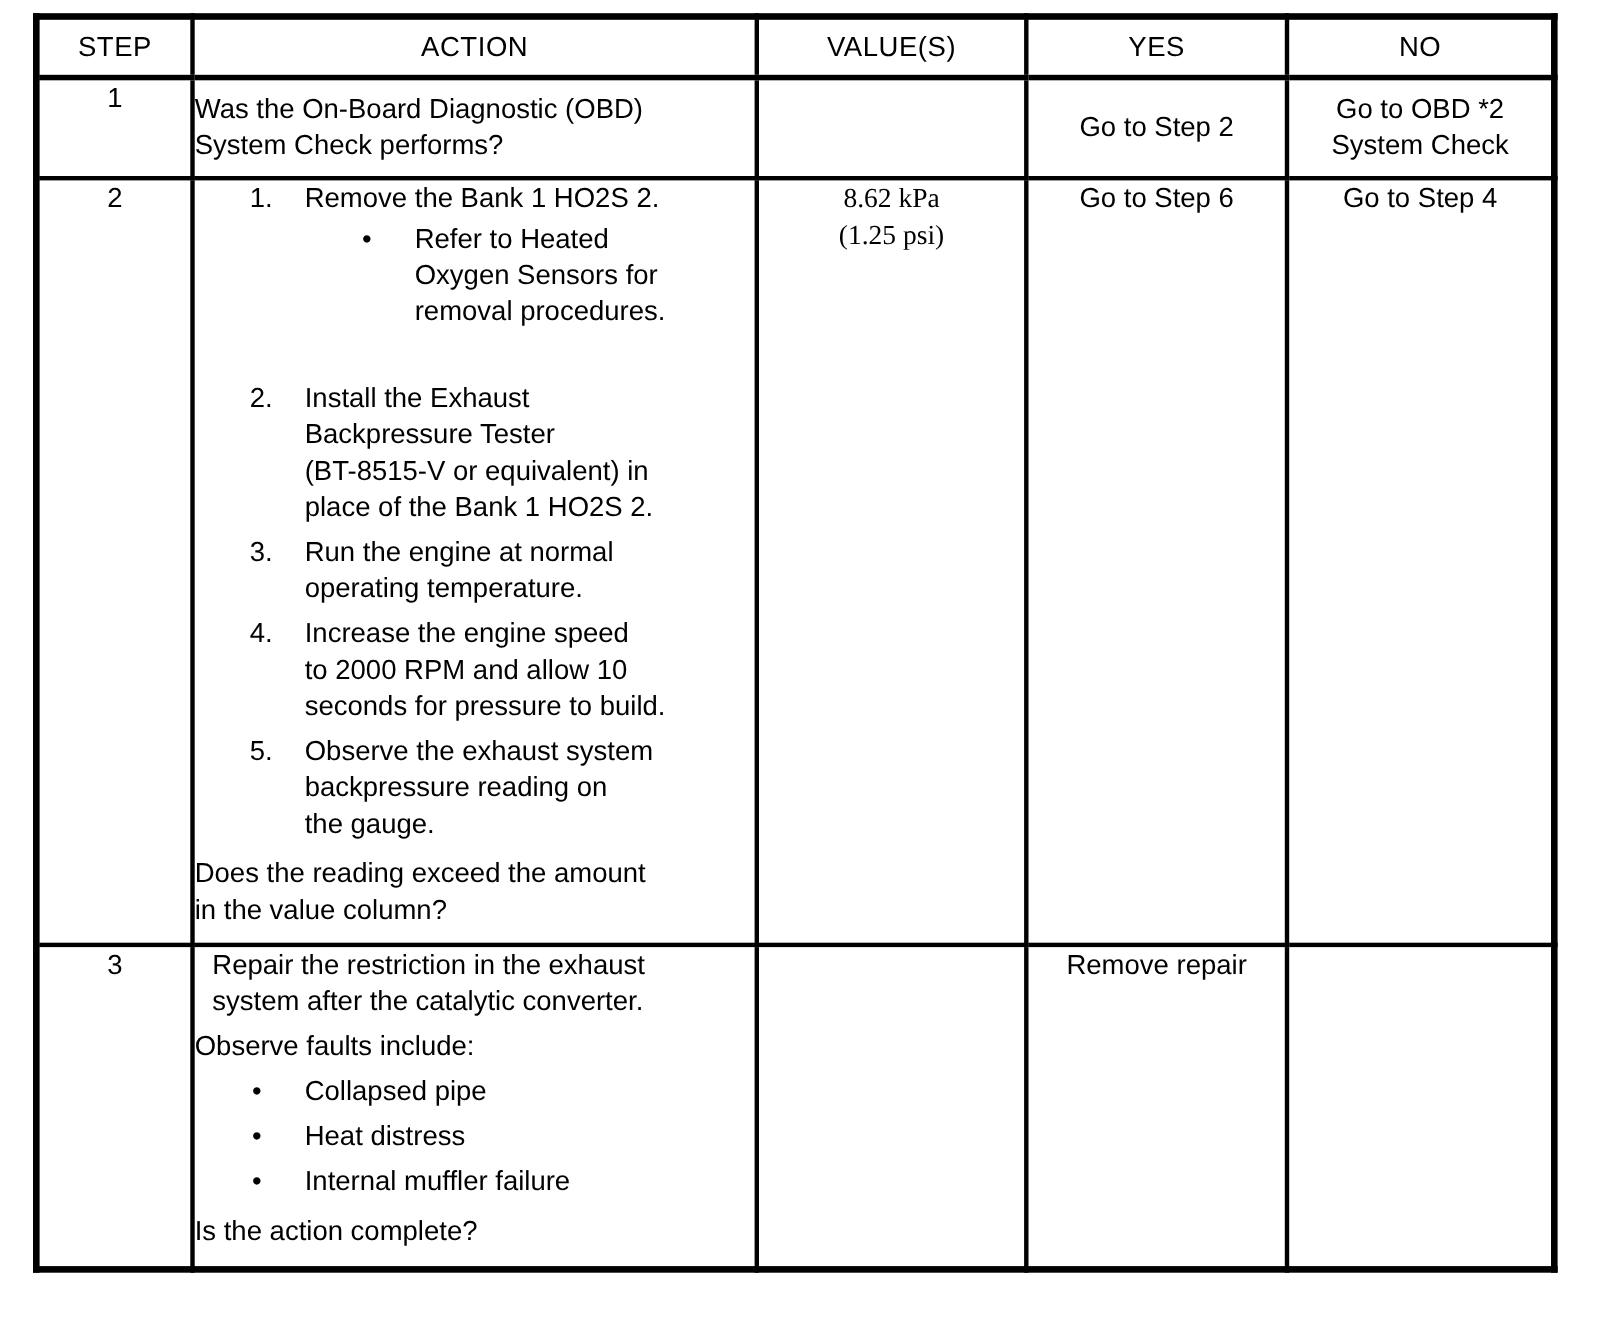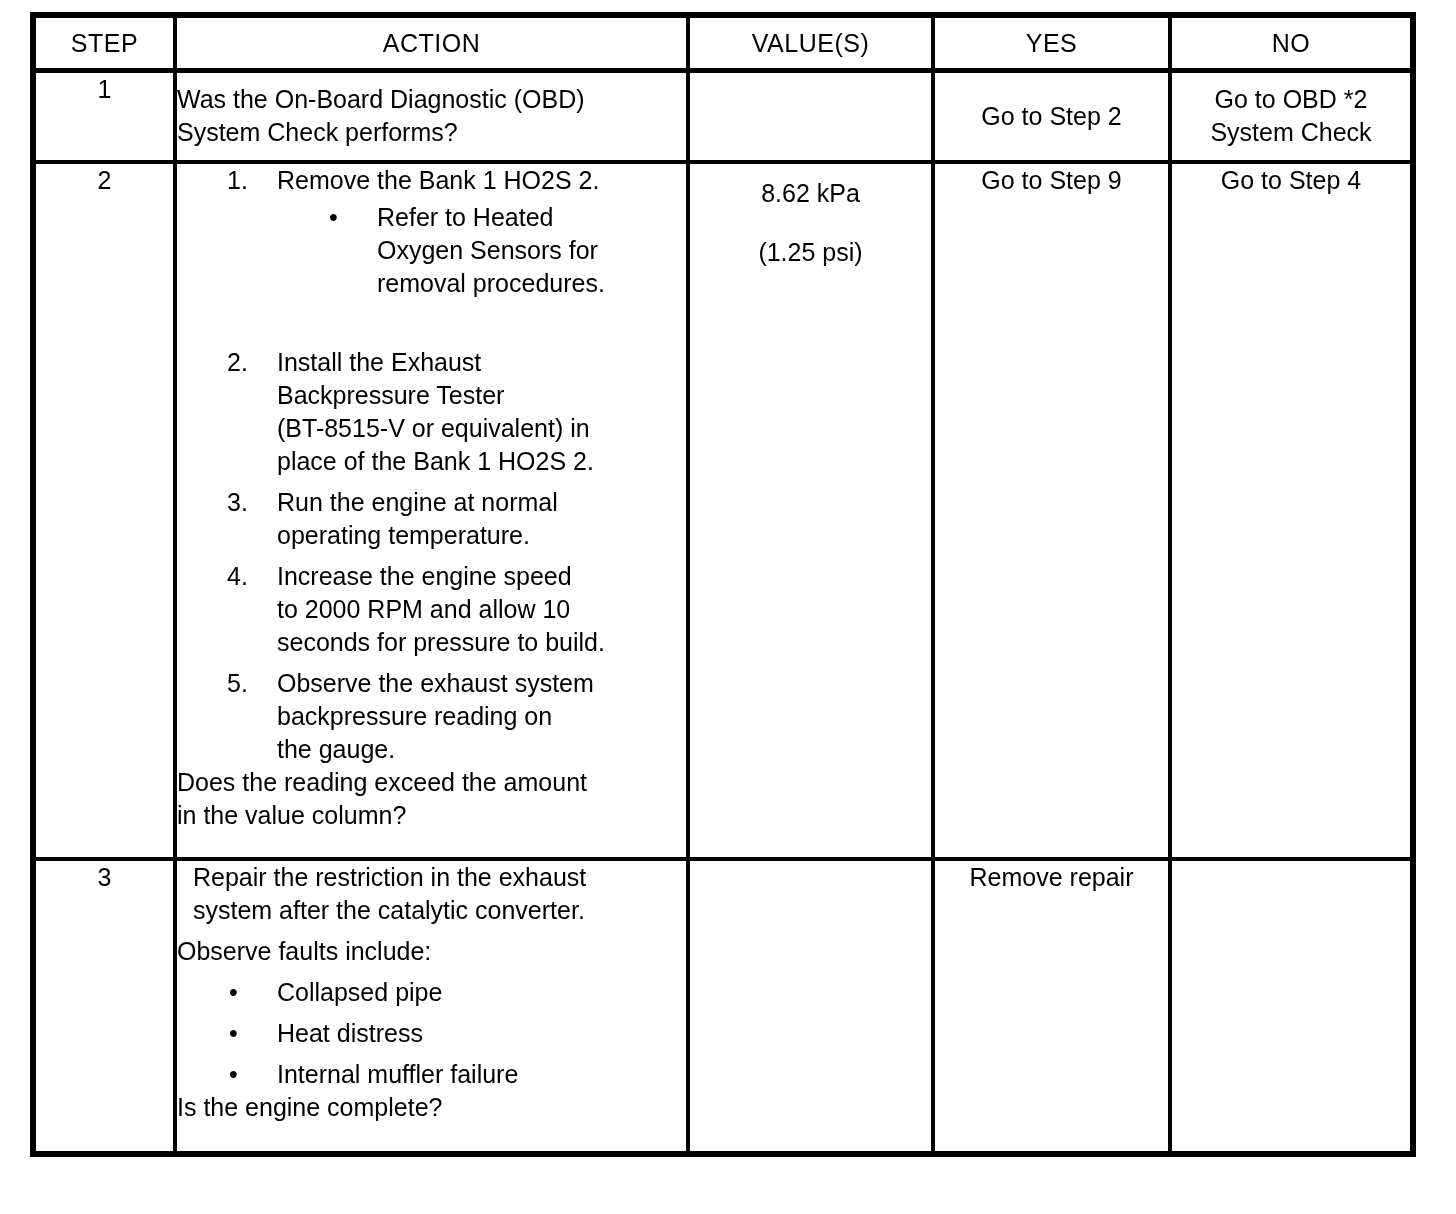--- a/index.html
+++ b/index.html
@@ -70,34 +70,34 @@
     margin-left: 152px;
     margin-top: 4px;
   }
   .sub-bullet .dot,
   .bullet-item .dot {
     width: 48px;
     flex: none;
     text-align: left;
   }
   .gap-lg { margin-top: 46px; }
-  .question { margin-top: 0; }
+  .question { margin-top: 12px; }
   .intro-para { margin-top: 0; padding-left: 16px; }
   .subhead { margin-top: 8px; }
   .bullet-item {
     display: flex;
     margin-left: 52px;
     margin-top: 8px;
   }
   
   td.val, td.yes, td.no {
     text-align: center;
     padding-top: 16px;
   }
-  td.val .ml { line-height: 59px; }
+  td.val .ml { line-height: 34px; font-family: Liberation Serif, serif; }
   tr.row-1 td.val, tr.row-1 td.yes, tr.row-1 td.no {
     vertical-align: middle;
     padding-top: 0;
   }
   
   .footnote {
     position: absolute;
     left: 33px;
     top: 1172px;
     font-size: 26px;
@@ -181,21 +181,21 @@
 the gauge.</span>
         </div>
         <div class="question ml">Does the reading exceed the amount
 in the value column?</div>
       </td>
       <td class="val">
         <div class="ml">8.62 kPa
 (1.25 psi)</div>
       </td>
       <td class="yes">
-        <div class="ml">Go to Step 9</div>
+        <div class="ml">Go to Step 6</div>
       </td>
       <td class="no">
         <div class="ml">Go to Step 4</div>
       </td>
     </tr>
 
     <tr class="row-3" style="height:295px;">
       <td class="step">3</td>
       <td class="action">
         <div class="intro-para ml">Repair the restriction in the exhaust
@@ -206,21 +206,21 @@
           <span class="ml">Collapsed pipe</span>
         </div>
         <div class="bullet-item">
           <span class="dot">•</span>
           <span class="ml">Heat distress</span>
         </div>
         <div class="bullet-item">
           <span class="dot">•</span>
           <span class="ml">Internal muffler failure</span>
         </div>
-        <div class="question ml">Is the engine complete?</div>
+        <div class="question ml">Is the action complete?</div>
       </td>
       <td class="val"></td>
       <td class="yes">
         <div class="ml">Remove repair</div>
       </td>
       <td class="no"></td>
     </tr>
   </tbody>
     </table>
 

